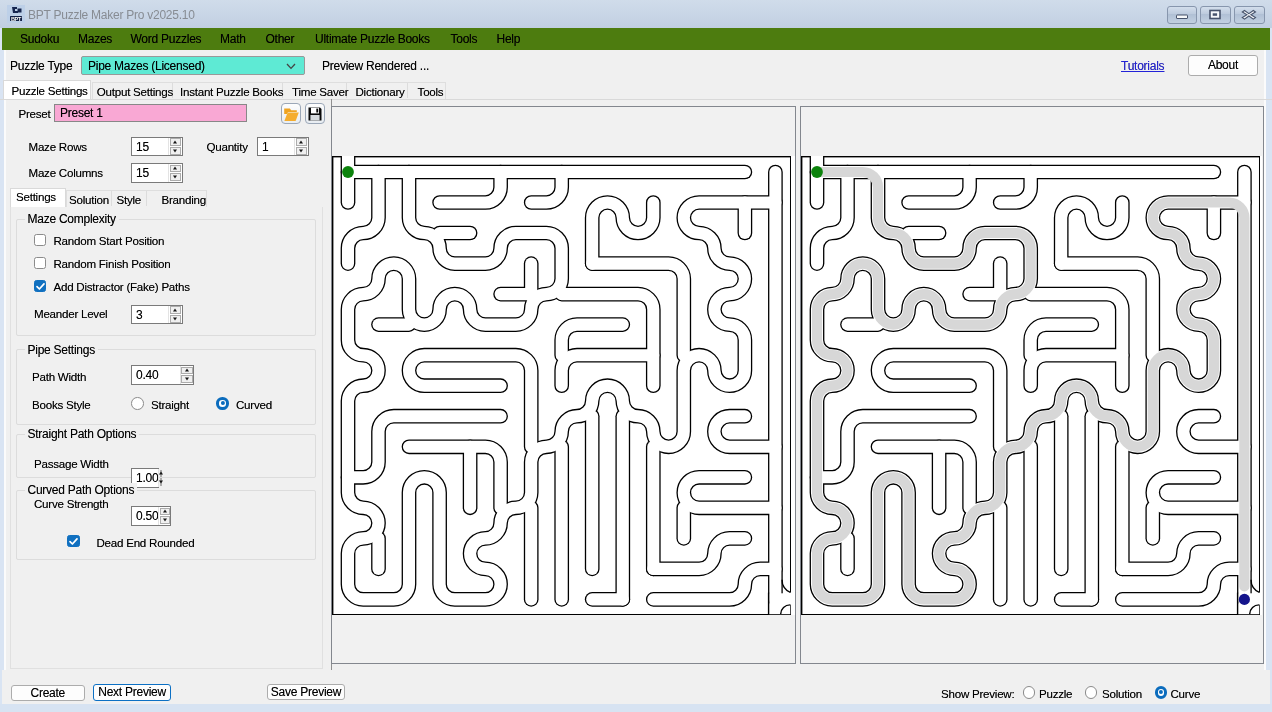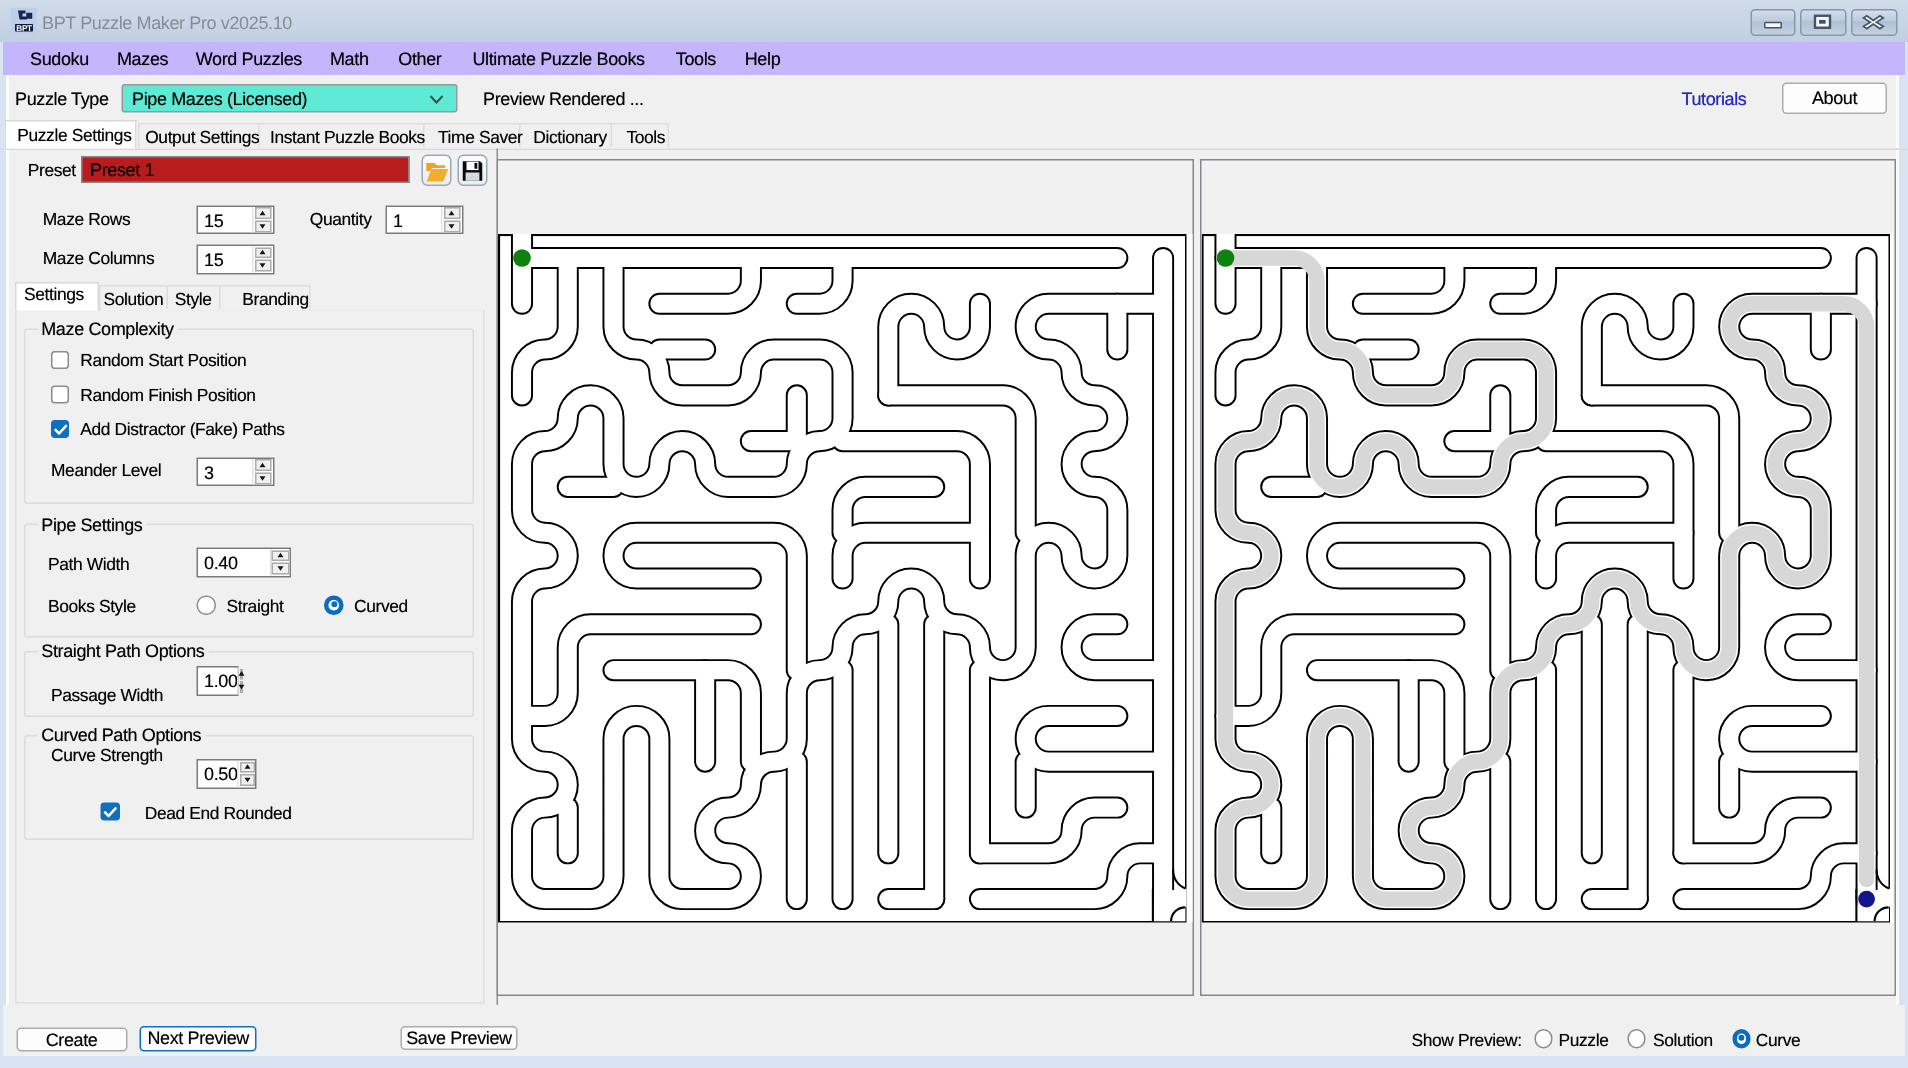--- a/index.html
+++ b/index.html
@@ -2,21 +2,21 @@
 <html><head><meta charset="utf-8"><style>
 *{margin:0;padding:0;box-sizing:border-box}
 html,body{width:1272px;height:712px;overflow:hidden}
 body{position:relative;font-family:"Liberation Sans",sans-serif;font-size:11.6px;color:#000;background:#f0f0f0;letter-spacing:-0.25px;text-shadow:0 0 0.45px rgba(0,0,0,0.5)}
 .abs{position:absolute}
 #titlebar{left:0;top:0;width:1272px;height:28px;background:linear-gradient(#d0dcea,#c8d5e6 55%,#c1cfe1);position:absolute}
 #titletext{position:absolute;left:28px;top:8px;font-size:12px;color:#878c93;text-shadow:none}
 .f12{font-size:12px}
 .winbtn{position:absolute;top:6px;height:17.5px;border:1px solid #8796ad;border-radius:3px;background:linear-gradient(#d3deec,#bccadd 45%,#b0c0d5 45%,#c2d0e1)}
 .menu span{position:absolute;top:0;line-height:22px;font-size:12px}
-#menubar{left:2px;top:28px;width:1268px;height:22px;background:#c4b5fd;position:absolute}
+#menubar{left:2px;top:28px;width:1268px;height:22px;background:#4d7c0f;position:absolute}
 .ctl-border{border:1px solid #acacac;background:#5eead4}
 .spin{position:absolute;height:19.5px;border:1px solid #7a7a7a;background:#fff;display:flex}
 .sv{flex:1;padding:2.2px 0 0 4px;font-size:12px}
 .sbtns{width:13.5px;display:flex;flex-direction:column;border-left:1px solid #e3e3e3}
 .sb{flex:1;background:#f0f0f0;border:1px solid #acacac;margin:0.5px;position:relative}
 .sb i{position:absolute;left:50%;top:50%;transform:translate(-50%,-50%);width:0;height:0;border-left:2.9px solid transparent;border-right:2.9px solid transparent}
 .sb .up{border-bottom:3.6px solid #161616}
 .sb .dn{border-top:3.6px solid #161616}
 .cbx{position:absolute;width:12.6px;height:12.6px;border:1px solid #8b8b8b;border-radius:2.5px;background:#fff}
 .cbx.on{background:#1070c0;border-color:#1070c0}
@@ -69,39 +69,39 @@
 </div>
 
 <span class="abs f12" style="left:10px;top:59px">Puzzle Type</span>
 <div class="abs ctl-border" style="left:81px;top:55.5px;width:224px;height:19.5px;border-radius:2px;border-color:#999">
  <span class="f12" style="position:absolute;left:6px;top:2.5px">Pipe Mazes (Licensed)</span>
  <svg style="position:absolute;right:8px;top:6px" width="10" height="7" viewBox="0 0 10 7">
       <path d="M1 1 L5 5.4 L9 1" stroke="#444" stroke-width="1.3" fill="none"></path>
     </svg>
 </div>
 <span class="abs f12" style="left:322px;top:59px">Preview Rendered ...</span>
-<span class="abs f12" style="left:1121px;top:59px;color:#2222d8;">Tutorials</span>
+<span class="abs f12" style="left:1121px;top:59px;color:#2222d8;text-decoration:underline">Tutorials</span>
 <div class="btn" style="left:1188px;top:55px;width:70px;height:20.5px;line-height:19px">About</div>
 
 <div class="tab-line" style="left:0;top:98.5px;width:1272px"></div>
 <div class="abs" style="left:92px;top:82px;width:353.5px;height:16.5px;background:#f0f0f0;border:1px solid #dedede;border-bottom:none"></div>
 <div class="abs" style="left:172px;top:83px;width:1px;height:15px;background:#dcdcdc"></div>
 <div class="abs" style="left:281.6px;top:83px;width:1px;height:15px;background:#dcdcdc"></div>
 <div class="abs" style="left:345.5px;top:83px;width:1px;height:15px;background:#dcdcdc"></div>
 <div class="abs" style="left:406.5px;top:83px;width:1px;height:15px;background:#dcdcdc"></div>
 <span class="abs" style="left:96.8px;top:84.5px">Output Settings</span>
 <span class="abs" style="left:180px;top:84.5px">Instant Puzzle Books</span>
 <span class="abs" style="left:292px;top:84.5px">Time Saver</span>
 <span class="abs" style="left:355.5px;top:84.5px">Dictionary</span>
 <span class="abs" style="left:417.6px;top:84.5px">Tools</span>
 <div class="abs" style="left:3px;top:80px;width:88px;height:19px;background:#fff;border:1px solid #d9d9d9;border-bottom:none;z-index:2"></div>
 <span class="abs" style="left:11.5px;top:84px;z-index:3">Puzzle Settings</span>
 
 <span class="abs" style="left:18.5px;top:107px">Preset</span>
-<div class="abs" style="left:54px;top:103.5px;width:219px;height:18.5px;border:1px solid #888;background:#b91c1c">
+<div class="abs" style="left:54px;top:103.5px;width:193px;height:18.5px;border:1px solid #888;background:#f9a8d4">
     <span class="f12" style="position:absolute;left:5px;top:1.5px">Preset 1</span>
   </div>
 <div class="abs" style="left:280.5px;top:103px;width:20.5px;height:21px;border:1px solid #9ba7b7;border-radius:4px;background:linear-gradient(#fdfdfd,#e8edf2)">
 <svg width="19" height="19" viewBox="0 0 19 19" style="position:absolute;left:0px;top:0.5px">
       <path d="M2.2 16 V3.6 H7.8 L9.2 5.2 H14.8 V7 H6.2 L4.8 9 H2.2 Z" fill="#efa320"></path>
       <path d="M2.4 16 L5.6 7.6 H16.8 L13.6 16 Z" fill="#f5ad2e"></path>
     </svg>
 </div>
 <div class="abs" style="left:304.5px;top:103px;width:20.5px;height:21px;border:1px solid #9ba7b7;border-radius:4px;background:linear-gradient(#fdfdfd,#e8edf2)">
 <svg width="18" height="18" viewBox="0 0 18 18" style="position:absolute;left:0.3px;top:0.5px">
@@ -201,21 +201,21 @@
   </div>
 <span class="abs" style="left:32px;top:397.5px">Books Style</span>
 <span class="rad" style="left:131.2px;top:397px"></span>
 <span class="abs" style="left:151px;top:397.5px">Straight</span>
 <span class="rad on" style="left:216.4px;top:397px"></span>
 <span class="abs" style="left:236px;top:397.5px">Curved</span>
 
 <div class="grp" style="left:15.5px;top:433.5px;width:300px;height:44.5px"></div>
 <span class="grplabel abs" style="left:24.5px;top:427px">Straight Path Options</span>
 <span class="abs" style="left:34px;top:456.5px">Passage Width</span>
-<div class="spin" style="left:131px;top:444px;width:28px">
+<div class="spin" style="left:131px;top:468px;width:28px">
     <span class="sv">1.00</span>
     <span class="sbtns">
       <span class="sb">
         <i class="up"></i>
       </span>
       <span class="sb">
         <i class="dn"></i>
       </span>
     </span>
   </div>

